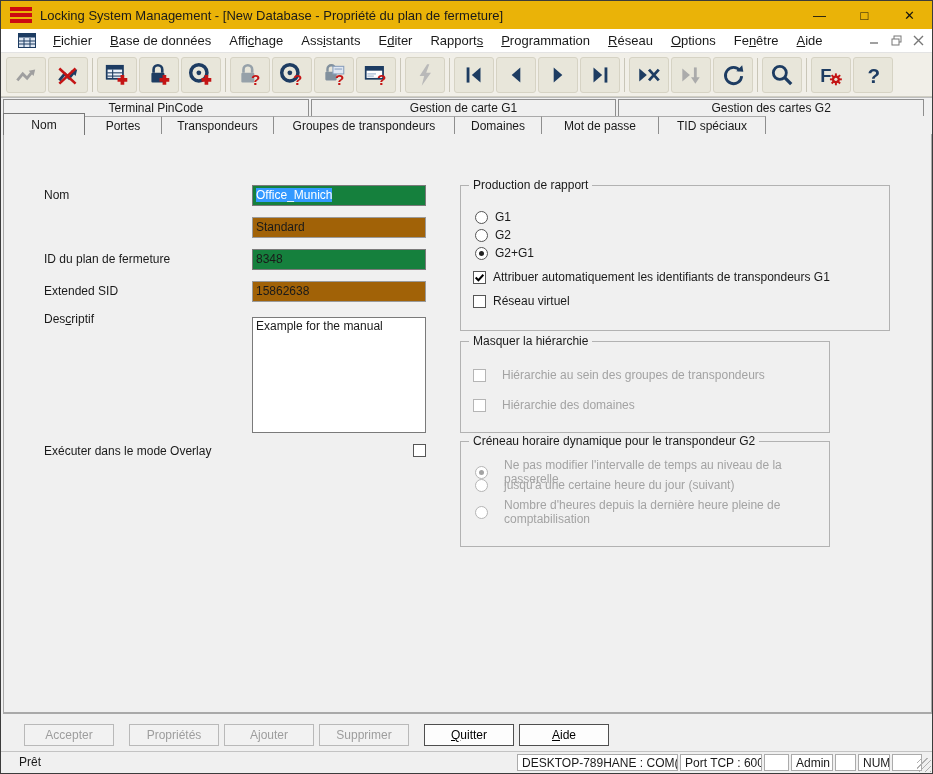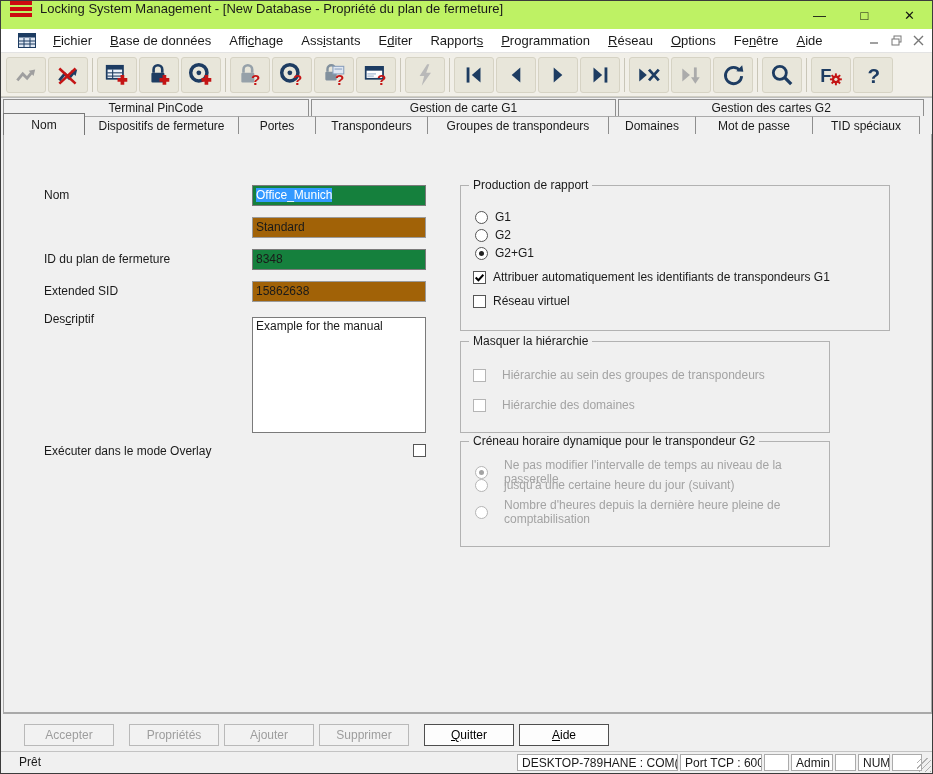--- a/index.html
+++ b/index.html
@@ -3,21 +3,21 @@
 <meta charset="utf-8">
 <style>
   * { margin:0; padding:0; box-sizing:border-box; }
   html,body { background:#cfcfcf; }
   .win {
     position:relative; width:933px; height:774px;
     background:#f0f0f0; border:1px solid #3c3c3c; overflow:hidden;
     font-family:"Liberation Sans", sans-serif; color:#1a1a1a;
   }
   
-  .titlebar { position:absolute; top:0; left:0; width:100%; height:28px; background:#bef264; display:flex; align-items:flex-start; }
+  .titlebar { position:absolute; top:0; left:0; width:100%; height:28px; background:#eab308; display:flex; align-items:center; }
   .logo { width:22px; height:16px; margin:0 8px 0 9px; display:flex; flex-direction:column; justify-content:space-between; }
   .logo i { display:block; height:4px; background:#cc0b10; }
   .title-text { font-size:13px; }
   .win-controls { position:absolute; right:0; top:0; height:28px; display:flex; }
   .wc-btn { width:45px; height:28px; display:flex; align-items:center; justify-content:center; font-size:13px; color:#111; cursor:default; }
   
   .menubar { position:absolute; top:28px; left:0; width:100%; height:24px; background:#fff; display:flex; align-items:center; border-bottom:1px solid #e3e3e3;padding-left:8px; }
   .mdi-doc { width:18px; height:15px; margin:0 8px 0 9px; }
   .menu-item { padding:3px 9px; font-size:13px; cursor:default; }
   .menu-item .mn { text-decoration:underline; }
@@ -281,21 +281,20 @@
   </div>
 
   <div class="tabstrip">
     <div class="tabrow1">
       <div class="tab1">Terminal PinCode</div>
       <div class="tab1">Gestion de carte G1</div>
       <div class="tab1">Gestion des cartes G2</div>
     </div>
     <div class="tabrow2">
       <div class="tab2 active" style="width:82px">Nom</div>
-      <div class="tab2" style="width:154px">Dispositifs de fermeture</div>
       <div class="tab2" style="width:77px">Portes</div>
       <div class="tab2" style="width:112px">Transpondeurs</div>
       <div class="tab2" style="width:181px">Groupes de transpondeurs</div>
       <div class="tab2" style="width:87px">Domaines</div>
       <div class="tab2" style="width:117px">Mot de passe</div>
       <div class="tab2" style="width:107px">TID spéciaux</div>
     </div>
   </div>
 
   <div class="content">

